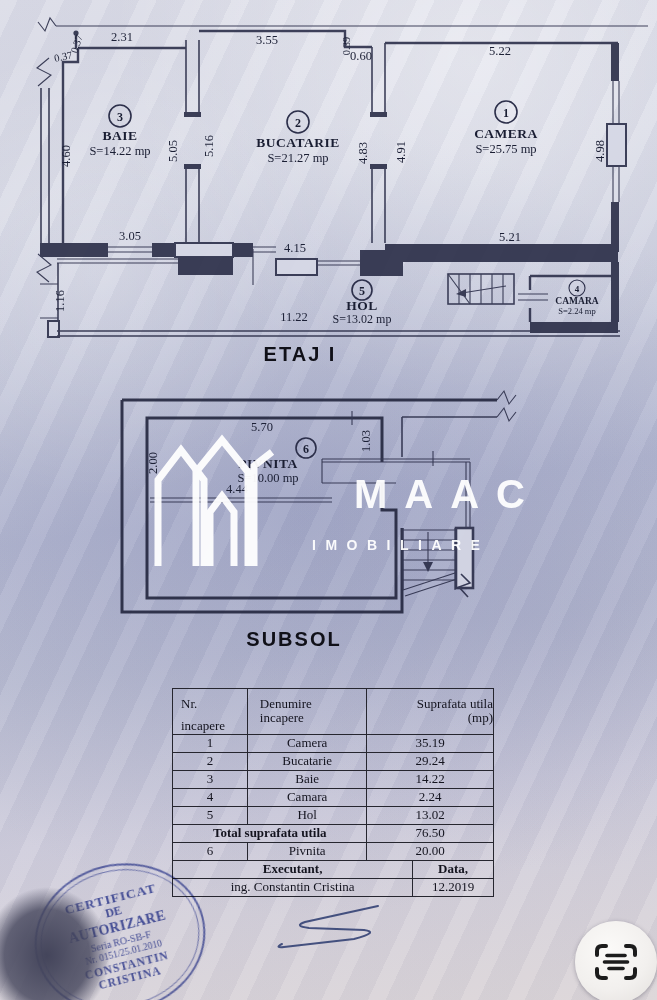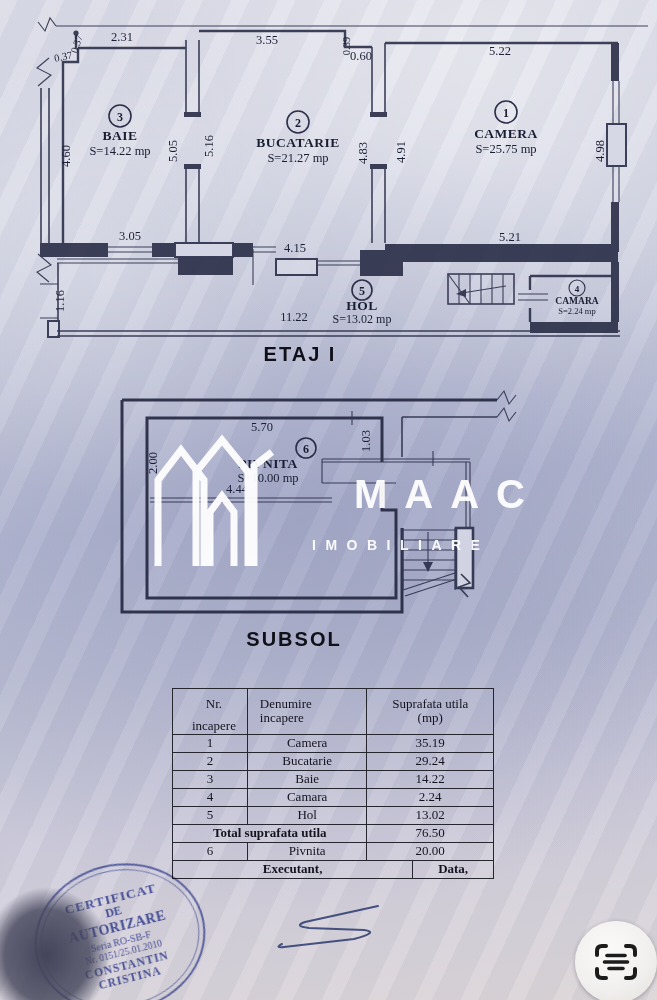--- a/index.html
+++ b/index.html
@@ -38,23 +38,23 @@
   .wm-logo{position:absolute;left:0;top:2px;}
   .wm-brand{position:absolute;left:164px;top:48px;font-family:"Liberation Sans",sans-serif;
     font-size:40px;font-weight:bold;letter-spacing:17px;line-height:1;margin-left:40px;}
   .wm-sub{position:absolute;left:162px;top:112px;font-family:"Liberation Sans",sans-serif;
     font-size:14px;font-weight:bold;letter-spacing:9.5px;line-height:1;}
 
   .table-wrap{position:absolute;left:172px;top:688px;width:322px;z-index:3;}
   table.plan-table{width:100%;border-collapse:collapse;font-family:"Liberation Serif",serif;
     font-size:13px;color:#14141f;}
   table.plan-table td{border:1.4px solid #26262f;padding:0;height:17px;vertical-align:middle;text-align:center;line-height:1.1;}
-  td.hdr div{text-align:center;padding-left:8px;margin-top:8px;}
+  td.hdr div{text-align:left;padding-left:8px;margin-top:8px;}
   td.hdr2 div{text-align:left;padding-left:12px;}
-  td.hdr3 div{text-align:center;}
+  td.hdr3 div{text-align:right;}
   td.name{text-align:left;padding-left:13px;}
   td.tot{text-align:left;padding-left:30px;font-weight:bold;}
   td.exec{text-align:left;padding-left:30px;font-weight:bold;height:19px;}
   td.datah{font-weight:bold;height:19px;}
   td.bigcell{height:80px;vertical-align:top;text-align:left;padding:6px 0 0 32px;}
   td.datecell{vertical-align:top;padding-top:7px;}
   .sig-svg{position:absolute;left:88px;top:212px;pointer-events:none;}
 
   .stamp{position:absolute;left:34px;top:864px;width:172px;height:148px;z-index:4;
     transform:rotate(-14deg);color:#3c4aa5;opacity:.88;mix-blend-mode:multiply;
@@ -305,20 +305,24 @@
       </tr>
       <tr>
         <td>6</td>
             <td class="name">Pivnita</td>
             <td colspan="2">20.00</td>
       </tr>
       <tr>
         <td class="exec" colspan="3">Executant,</td>
         <td class="datah">Data,</td>
       </tr>
+      <tr>
+        <td class="bigcell" colspan="3">ing. Constantin Cristina</td>
+        <td class="datecell">12.2019</td>
+      </tr>
     </tbody>
       </table>
     <svg class="sig-svg" width="130" height="50" viewBox="0 0 130 50">
       <path d="M118,6 L45,22 q-12,4 4,6 l55,2 q16,2 -10,9 l-70,8 q-10,1 -2,-3" fill="none" stroke="#2a3a6e" stroke-width="2" stroke-linecap="round" opacity=".85"></path>
     </svg>
   </div>
 
   <div class="stamp">
     <div class="st1">CERTIFICAT</div>
     <div class="st2">DE</div>

